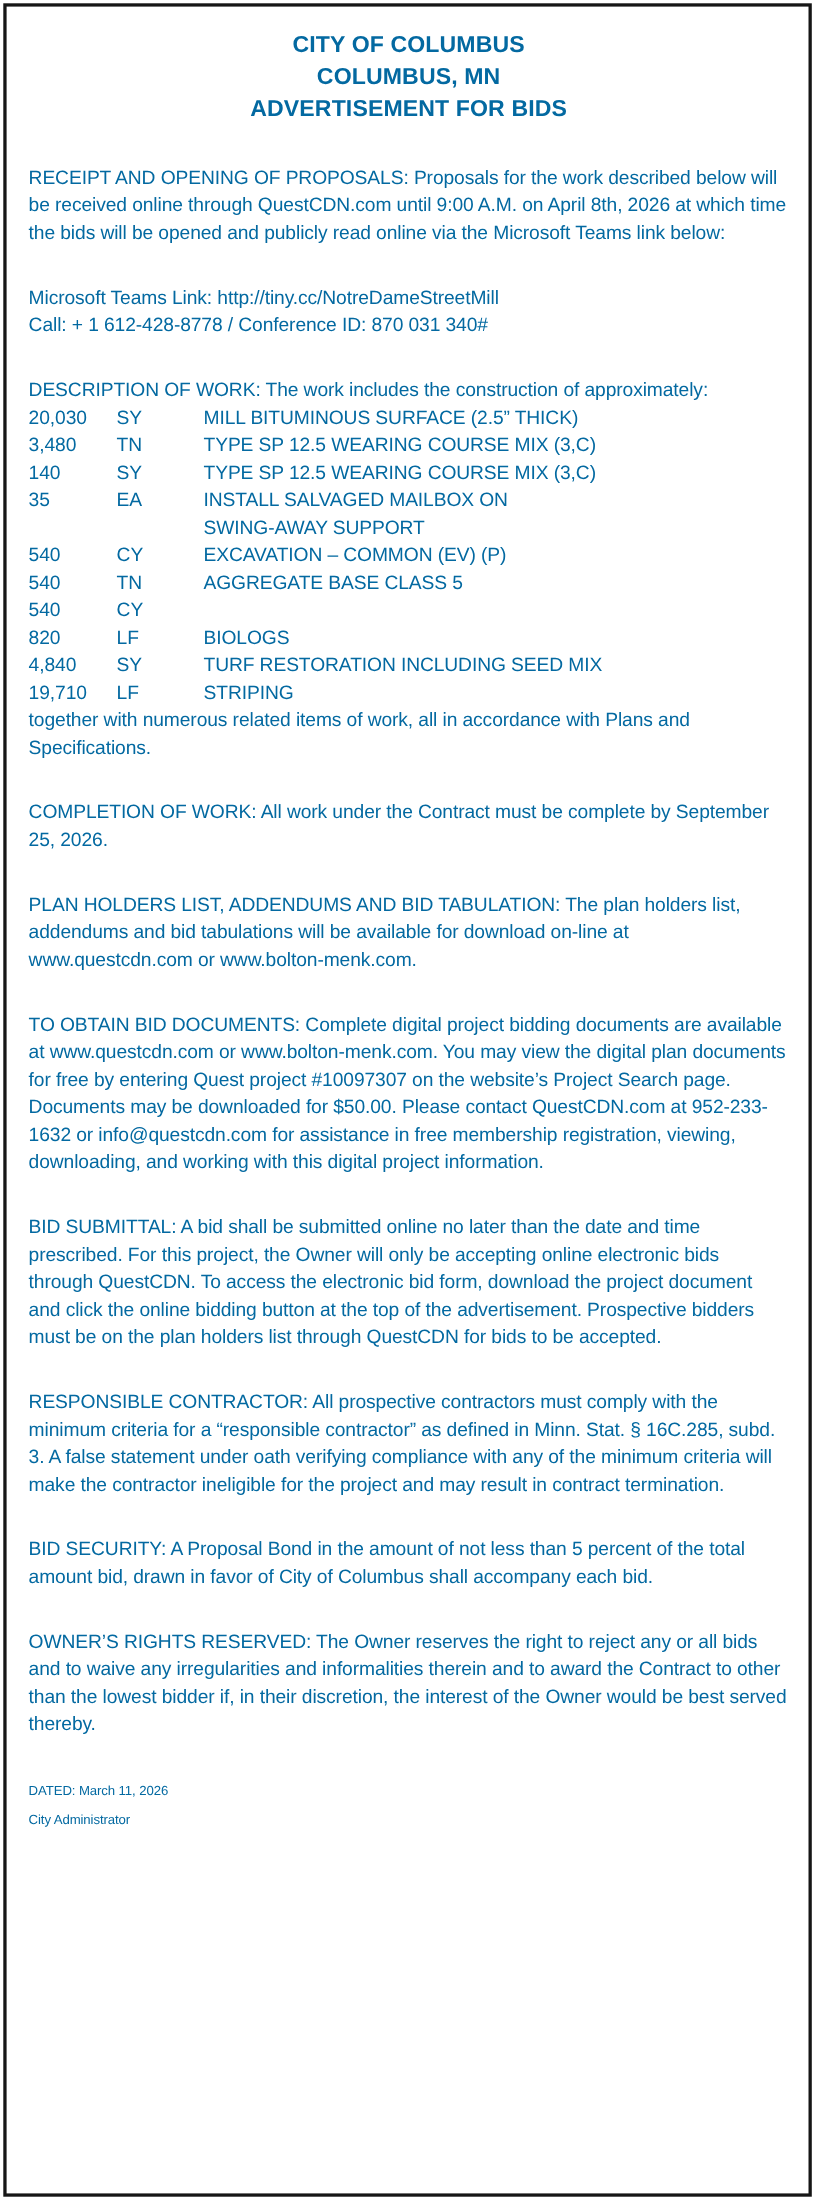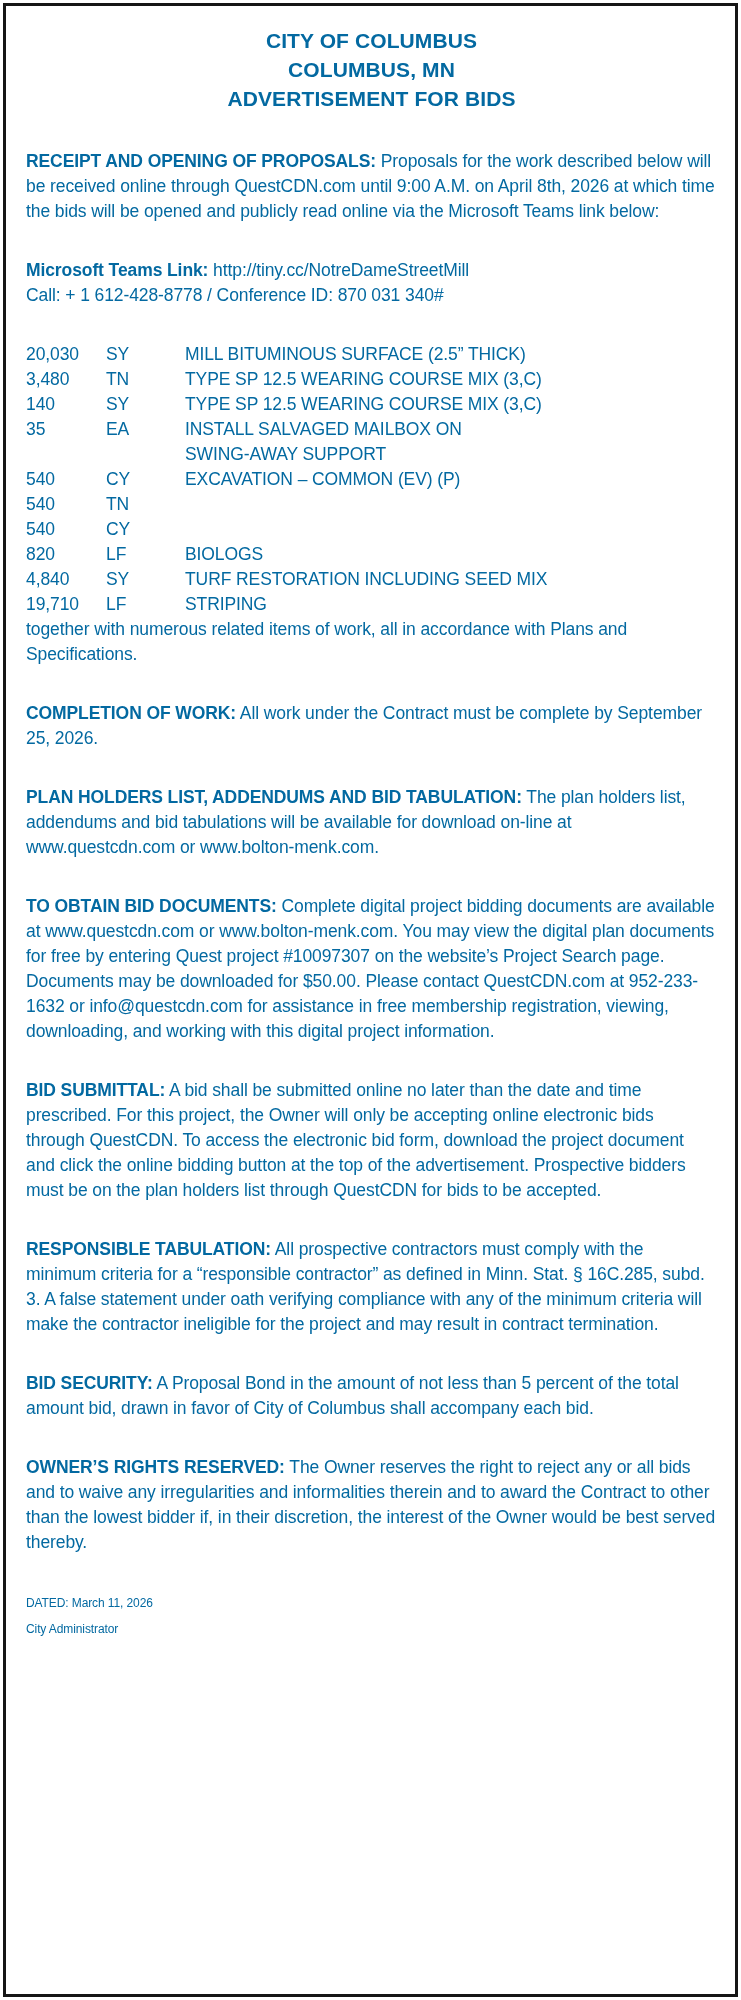--- a/index.html
+++ b/index.html
@@ -32,21 +32,21 @@
     line-height: 29px;
     margin: 0 0 36px 0;
     letter-spacing: 0.1px;
   }
   .block {
     font-size: 17.5px;
     line-height: 25px;
     margin: 0 0 34px 0;
     letter-spacing: -0.1px;
   }
-  .block .label { font-weight: bold; }
+  .block .label { font-weight: normal; }
   .tight { margin-bottom: 0; }
   .work-table {
     font-size: 17.5px;
     line-height: 25px;
     letter-spacing: -0.1px;
   }
   .work-row {
     display: grid;
     grid-template-columns: 80px 79px 1fr;
   }
@@ -76,20 +76,21 @@
       <div>ADVERTISEMENT FOR BIDS</div>
     </div>
 
     <p class="block"><b class="label">RECEIPT AND OPENING OF PROPOSALS:</b> <span>Proposals for the work described below will be received online through QuestCDN.com until 9:00 A.M. on April 8th, 2026 at which time the bids will be opened and publicly read online via the Microsoft Teams link below:</span></p>
 
     <div class="block">
       <div><b class="label">Microsoft Teams Link:</b> <span>http://tiny.cc/NotreDameStreetMill</span></div>
       <div>Call: + 1 612-428-8778 / Conference ID: 870 031 340#</div>
     </div>
 
+    <p class="block tight"><b class="label">DESCRIPTION OF WORK:</b> <span>The work includes the construction of approximately:</span></p>
 
     <div class="work-table">
       <div class="work-row">
         <span>20,030</span>
           <span>SY</span>
           <span>MILL BITUMINOUS SURFACE (2.5” THICK)</span>
       </div>
       <div class="work-row">
         <span>3,480</span>
           <span>TN</span>
@@ -106,20 +107,21 @@
           <span><span>INSTALL SALVAGED MAILBOX ON</span><br><span>SWING-AWAY SUPPORT</span></span>
       </div>
       <div class="work-row">
         <span>540</span>
           <span>CY</span>
           <span>EXCAVATION – COMMON (EV) (P)</span>
       </div>
       <div class="work-row">
         <span>540</span>
           <span>TN</span>
+          <span>AGGREGATE BASE CLASS 5</span>
       </div>
       <div class="work-row">
         <span>540</span>
           <span>CY</span>
       </div>
       <div class="work-row">
         <span>820</span>
           <span>LF</span>
           <span>BIOLOGS</span>
       </div>
@@ -138,21 +140,21 @@
     <p class="work-footer">together with numerous related items of work, all in accordance with Plans and Specifications.</p>
 
     <p class="block"><b class="label">COMPLETION OF WORK:</b> <span>All work under the Contract must be complete by September 25, 2026.</span></p>
 
     <p class="block"><b class="label">PLAN HOLDERS LIST, ADDENDUMS AND BID TABULATION:</b> <span>The plan holders list, addendums and bid tabulations will be available for download on-line at www.questcdn.com or www.bolton-menk.com.</span></p>
 
     <p class="block"><b class="label">TO OBTAIN BID DOCUMENTS:</b> <span>Complete digital project bidding documents are available at www.questcdn.com or www.bolton-menk.com. You may view the digital plan documents for free by entering Quest project #10097307 on the website’s Project Search page. Documents may be downloaded for $50.00. Please contact QuestCDN.com at 952-233-1632 or info@questcdn.com for assistance in free membership registration, viewing, downloading, and working with this digital project information.</span></p>
 
     <p class="block"><b class="label">BID SUBMITTAL:</b> <span>A bid shall be submitted online no later than the date and time prescribed. For this project, the Owner will only be accepting online electronic bids through QuestCDN. To access the electronic bid form, download the project document and click the online bidding button at the top of the advertisement. Prospective bidders must be on the plan holders list through QuestCDN for bids to be accepted.</span></p>
 
-    <p class="block"><b class="label">RESPONSIBLE TABULATION:</b> <span>All prospective contractors must comply with the minimum criteria for a “responsible contractor” as defined in Minn. Stat. § 16C.285, subd. 3. A false statement under oath verifying compliance with any of the minimum criteria will make the contractor ineligible for the project and may result in contract termination.</span></p>
+    <p class="block"><b class="label">RESPONSIBLE CONTRACTOR:</b> <span>All prospective contractors must comply with the minimum criteria for a “responsible contractor” as defined in Minn. Stat. § 16C.285, subd. 3. A false statement under oath verifying compliance with any of the minimum criteria will make the contractor ineligible for the project and may result in contract termination.</span></p>
 
     <p class="block"><b class="label">BID SECURITY:</b> <span>A Proposal Bond in the amount of not less than 5 percent of the total amount bid, drawn in favor of City of Columbus shall accompany each bid.</span></p>
 
     <p class="block"><b class="label">OWNER’S RIGHTS RESERVED:</b> <span>The Owner reserves the right to reject any or all bids and to waive any irregularities and informalities therein and to award the Contract to other than the lowest bidder if, in their discretion, the interest of the Owner would be best served thereby.</span></p>
 
     <div class="dated-block">
       <div>DATED: March 11, 2026</div>
       <div>City Administrator</div>
     </div>
 

